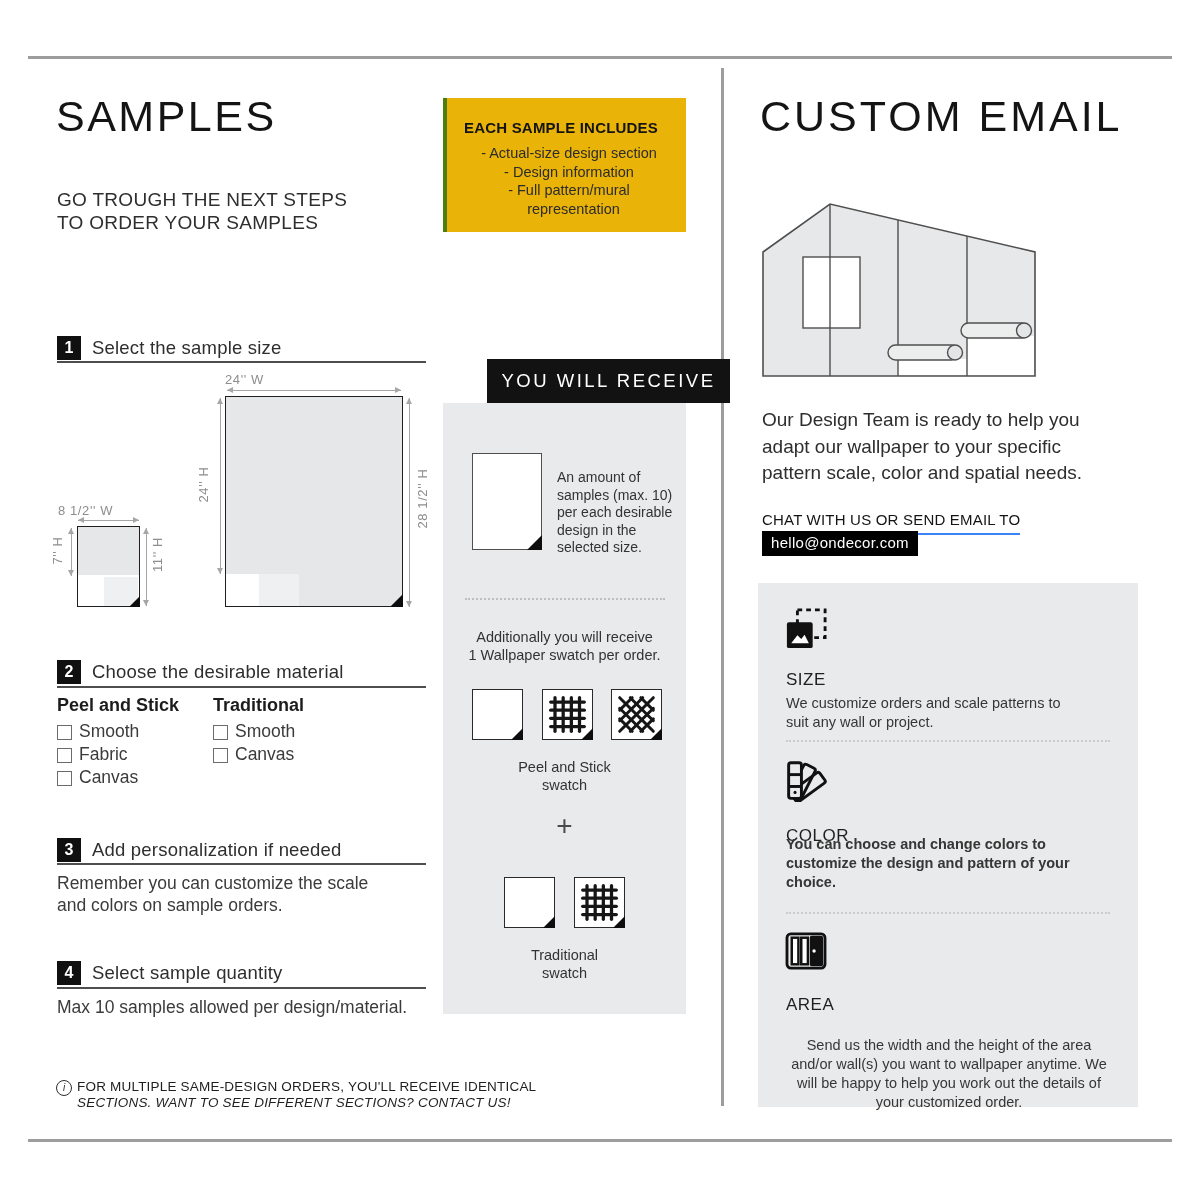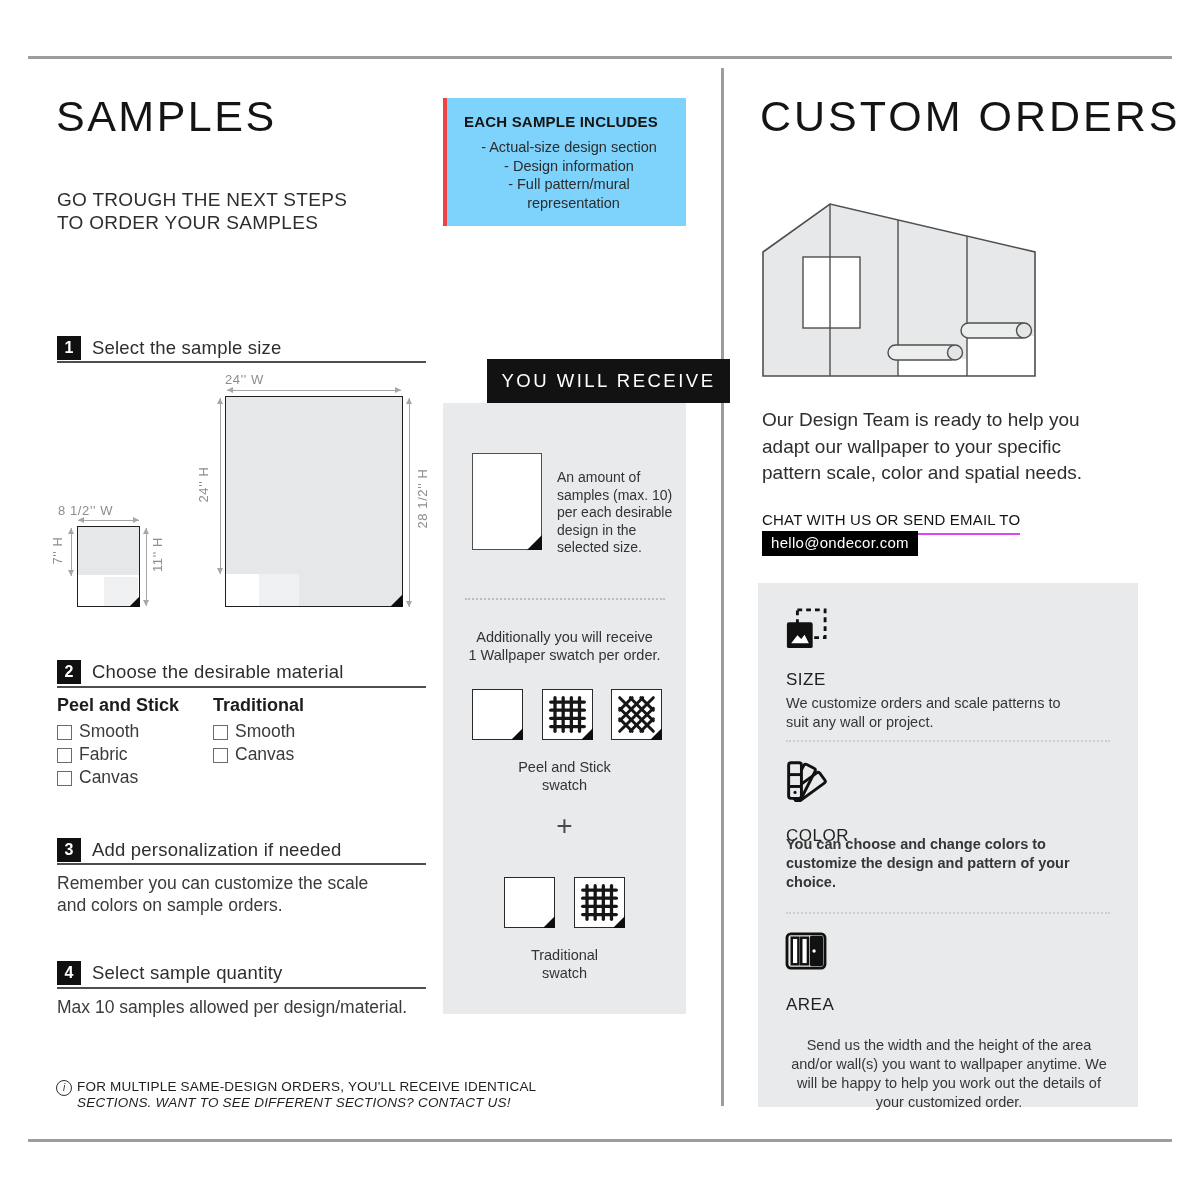--- a/index.html
+++ b/index.html
@@ -39,21 +39,21 @@
   .fold { position:absolute; right:-1px; bottom:-1px; width:0; height:0; border-style:solid; }
 
   
   .mat-title { position:absolute; font-size:18px; font-weight:700; color:#1c1c1c; }
   .cb { position:absolute; width:13px; height:13px; border:1.6px solid #6b6b6b; background:#fff; }
   .cb-label { position:absolute; font-size:17.5px; color:#3b3b3b; }
   .note { position:absolute; font-size:17.5px; color:#3b3b3b; line-height:22px; }
 
   
   .includes-box { position:absolute; left:443px; top:98px; width:243px; box-sizing:border-box;
-                  background:#7dd3fc; border-left:4px solid #ef4444; padding:15px 12px 14px 17px; }
+                  background:#eab308; border-left:4px solid #4d7c0f; padding:21px 12px 14px 17px; }
   .includes-title { font-size:15px; font-weight:700; color:#141414; letter-spacing:0.2px; margin-bottom:8px; }
   .includes-item { font-size:14.5px; color:#2c2c2c; line-height:18.5px; padding-left:9px; text-indent:-9px;text-align:center; }
   .includes-item::before { content:"- "; }
 
   
   .receive-head { position:absolute; left:443px; top:359px; width:243px; height:44px; background:#121212;
                   color:#fff; display:flex; align-items:center; justify-content:center;
                   font-size:18.5px; letter-spacing:2.5px;margin-left:44px; }
   .receive-panel { position:absolute; left:443px; top:403px; width:243px; height:611px; background:#e9eaeb; }
   .sheet { position:absolute; left:29px; top:50px; width:70px; height:97px; background:#fff;
@@ -63,21 +63,21 @@
   .panel-center { position:absolute; left:0; width:100%; text-align:center; font-size:14.5px;
                   color:#333; line-height:18px; }
   .swatch { position:absolute; width:51px; height:51px; background:#fff; border:1.6px solid #2a2a2a; box-sizing:border-box; }
   .swatch svg { display:block; width:100%; height:100%; }
   .plus-sign { position:absolute; left:0; width:100%; text-align:center; font-size:28px; color:#4a4a4a; font-weight:400; }
 
   
   .custom-intro { position:absolute; left:762px; top:407px; width:352px; font-size:19px;
                   line-height:26.5px; color:#2e2e2e; }
   .chat-label { position:absolute; left:762px; top:511px; font-size:15px; letter-spacing:0.2px; color:#141414;
-                border-bottom:2px solid #d946ef; padding-bottom:5px; }
+                border-bottom:2px solid #3b82f6; padding-bottom:5px; }
   .badge { position:absolute; left:762px; top:531px; background:#000; color:#fff; font-size:15px;
            padding:3px 9px 5px; letter-spacing:0.3px; }
   .features-panel { position:absolute; left:758px; top:583px; width:380px; height:524px; background:#e9eaeb; }
   .fp-icon { position:absolute; }
   .fp-icon svg { display:block; }
   .fp-title { position:absolute; font-size:17px; color:#1f1f1f; letter-spacing:0.5px; }
   .fp-text { position:absolute; font-size:14.5px; color:#363636; line-height:19px; }
   .fp-div { position:absolute; border-top:2px dotted #cccccc; width:324px; left:28px; }
 
   
@@ -247,21 +247,21 @@
             <line x1="8" y1="38" x2="43" y2="38"></line>
         </g>
       </svg>
       <div class="fold" style="border-width:0 0 12px 12px; border-color:transparent transparent #0d0d0d transparent;"></div>
     </div>
 
     <div class="panel-center" style="top:543px;">Traditional</div>
     <div class="panel-center" style="top:561px;">swatch</div>
   </div>
 
-  <div class="big-title" style="left:760px; top:92px; letter-spacing:3px;">CUSTOM ORDERS</div>
+  <div class="big-title" style="left:760px; top:92px; letter-spacing:3px;">CUSTOM EMAIL</div>
 
   <svg class="house-svg" width="274" height="182" viewBox="0 0 274 182">
     <polygon points="1,55 68,7 273,55 273,179 1,179" fill="#e7e8e9"></polygon>
     <rect x="136" y="162" width="69" height="16" fill="#ffffff"></rect>
     <rect x="205" y="139" width="67" height="39" fill="#ffffff"></rect>
     <rect x="41" y="60" width="57" height="71" fill="#ffffff" stroke="#4f4f4f" stroke-width="1.4"></rect>
     <g stroke="#4f4f4f" stroke-width="1.4">
       <line x1="68" y1="7" x2="68" y2="179"></line>
       <line x1="136" y1="23" x2="136" y2="179"></line>
       <line x1="205" y1="39" x2="205" y2="179"></line>

